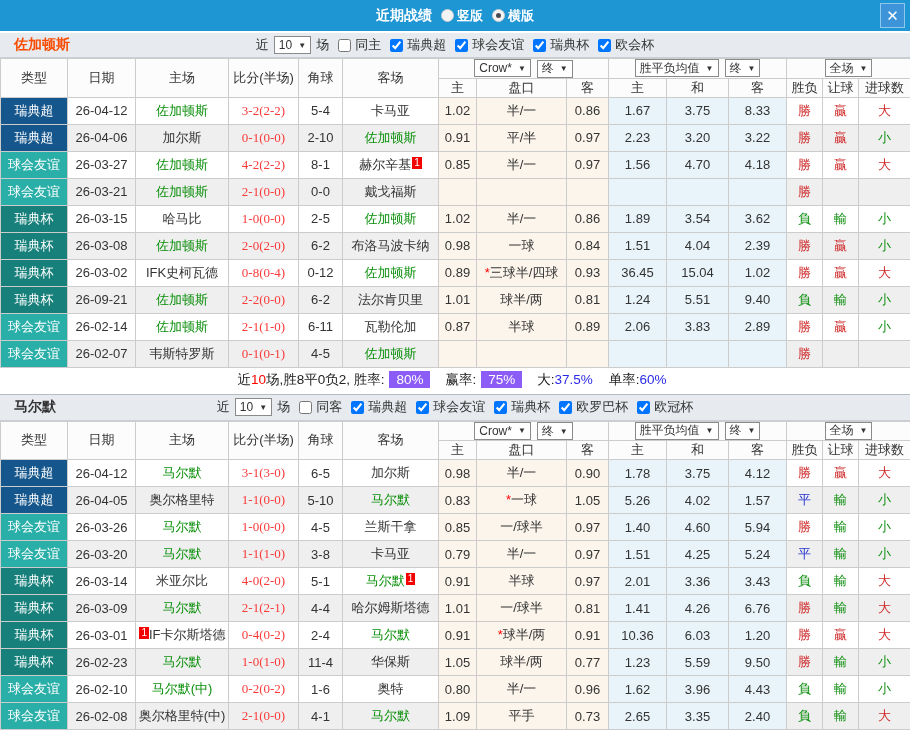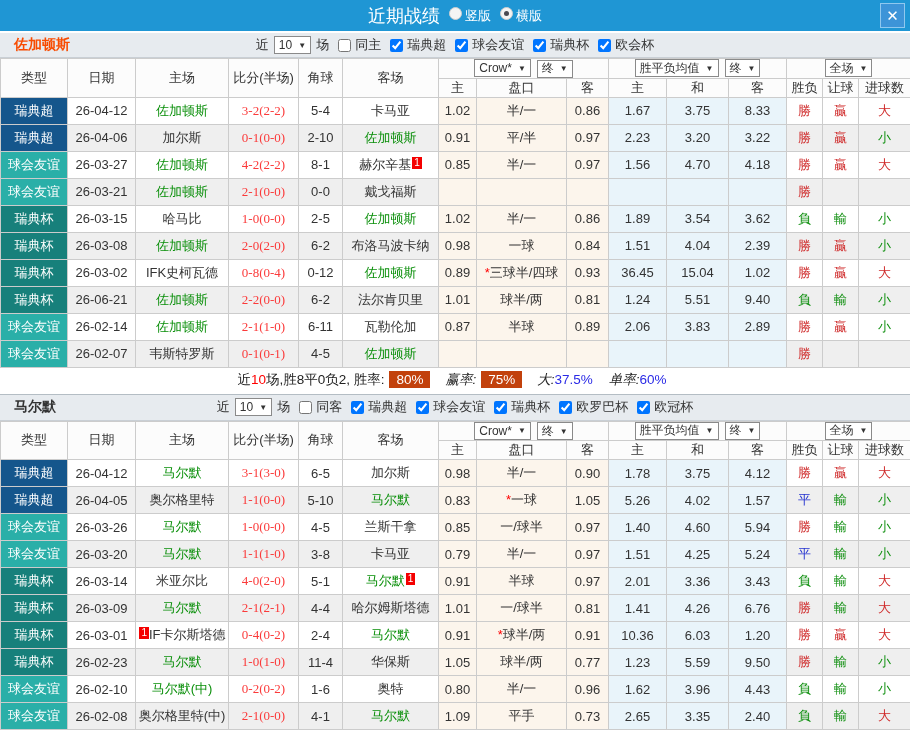--- a/index.html
+++ b/index.html
@@ -7,22 +7,22 @@
   body {
     width:910px; height:751px; overflow:hidden;
     font-family:"Liberation Sans","DejaVu Sans",sans-serif;
     font-size:13px; color:#333; background:#fff;
   }
   
   .titlebar {
     height:31px; background:#1f96d4; position:relative;
     display:flex; align-items:center; justify-content:center;
   }
-  .title { color:#fff; font-weight:normal; font-size:18px; }
-  .radio-item { display:inline-flex; color:#fff; font-size:13px; margin-left:9px; cursor:pointer; }
+  .title { color:#fff; font-weight:bold; font-size:14px; }
+  .radio-item { display:inline-flex; align-items:center; color:#fff; font-size:13px; margin-left:9px; cursor:pointer;font-weight:bold; }
   .radio {
     width:13px; height:13px; border-radius:50%; background:#f4f4f4;
     border:1px solid #cfcfcf; display:inline-block; position:relative; margin-right:3px;
   }
   .radio.sel::after { content:""; position:absolute; left:3px; top:3px; right:3px; bottom:3px; background:#4a4a52; border-radius:50%; }
   .close-btn {
     position:absolute; right:5px; top:3px; width:25px; height:25px;
     background:#3d94d8; border:1px solid #8fc8ef; color:#fff;
     font-weight:bold; font-size:15px; line-height:23px; text-align:center; cursor:pointer;
   }
@@ -62,23 +62,23 @@
   .badge1 {
     display:inline-block; background:#f40000; color:#fff; font-size:10px;
     line-height:12px; padding:0 2px; vertical-align:top; margin:1px 0 0 1px;
   }
   
   .summary {
     height:24px; display:flex; align-items:center; justify-content:center;
     background:#fff; font-size:13.5px; color:#222;
   }
   .summary .red-num { color:#f00; }
-  .summary .rate-box { background:#c2410c; color:#fff; padding:1px 7px; margin:0 5px; }
+  .summary .rate-box { background:#8b5cf6; color:#fff; padding:1px 7px; margin:0 5px; }
   .summary .blue-val { color:#2a2ae6; margin-right:6px; }
-  .summary .seg { margin-left:10px;font-style:italic; }
+  .summary .seg { margin-left:10px; }
 </style>
 </head>
 <body>
 
 <div class="titlebar">
   <span class="title">近期战绩</span>
   <span class="radio-item">
     <span class="radio"></span>
     <span>竖版</span>
   </span>
@@ -284,21 +284,21 @@
             <td class="odds">0.93</td>
             <td class="mean">36.45</td>
             <td class="mean">15.04</td>
             <td class="mean">1.02</td>
             <td style="color: rgb(207, 41, 41);">勝</td>
             <td style="color: rgb(207, 41, 41);">贏</td>
             <td style="color: rgb(207, 41, 41);">大</td>
           </tr>
           <tr class="alt">
             <td class="league" style="background: rgb(23, 128, 123);">瑞典杯</td>
-            <td>26-06-21</td>
+            <td>26-09-21</td>
             <td><span><span class="green-team">佐加顿斯</span></span></td>
             <td class="score">2-2(0-0)</td>
             <td>6-2</td>
             <td><span><span>法尔肯贝里</span></span></td>
             <td class="odds">1.01</td>
             <td class="odds">球半/两</td>
             <td class="odds">0.81</td>
             <td class="mean">1.24</td>
             <td class="mean">5.51</td>
             <td class="mean">9.40</td>

